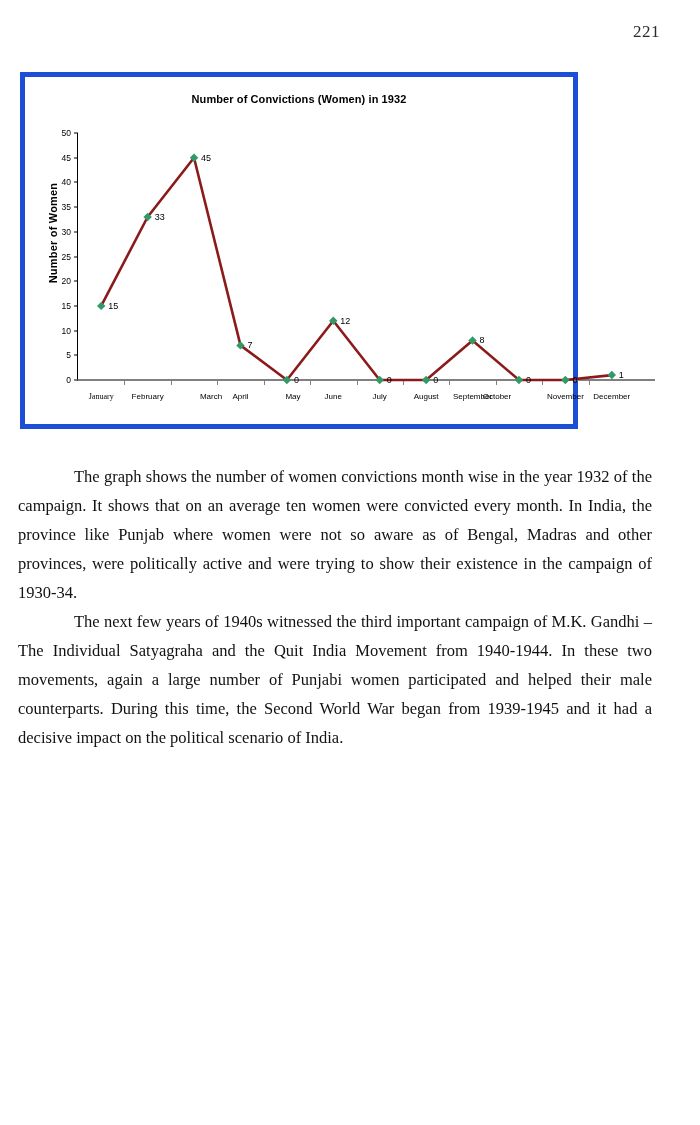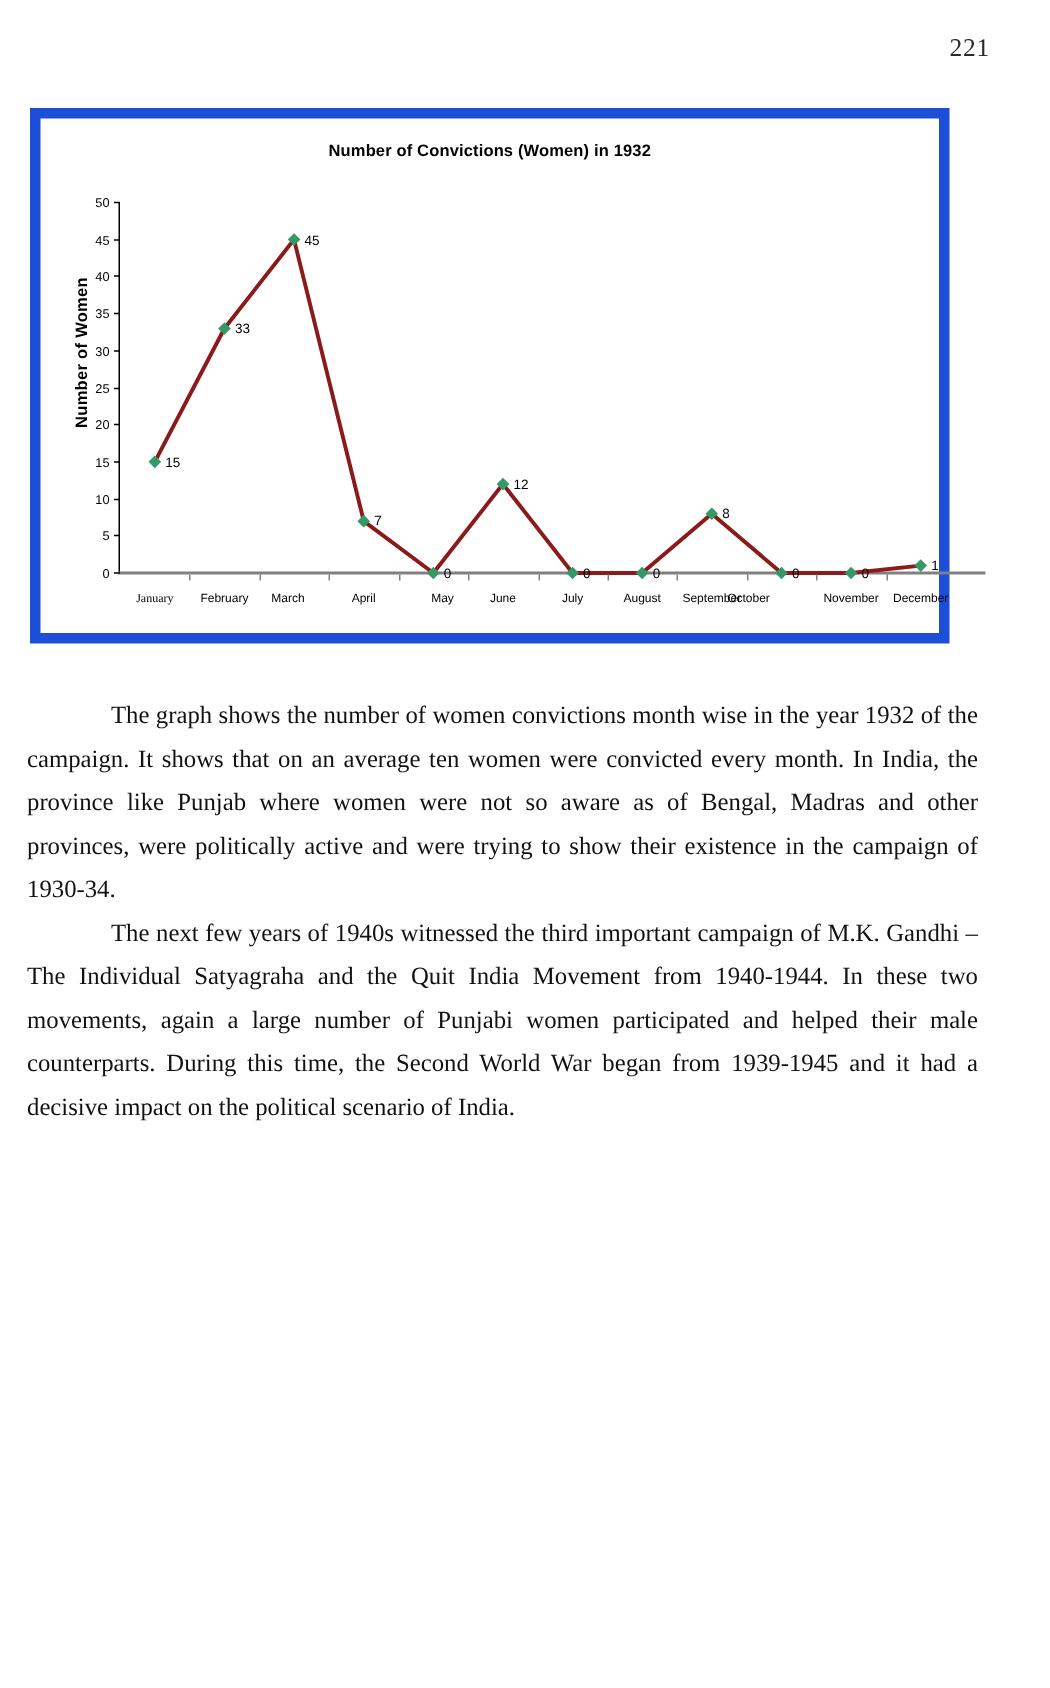--- a/index.html
+++ b/index.html
@@ -25,23 +25,23 @@
     font-size: 17px;
     color: #2a2a2a;
     letter-spacing: 0.5px;
   }
 
   
   .chart-frame {
     position: absolute;
     left: 20px;
     top: 72px;
-    width: 613px;
+    width: 558px;
     height: 357px;
-    border: 7px solid #1d4ed8;
+    border: 5px solid #1d4ed8;
     background: #ffffff;
     box-sizing: border-box;
   }
   .chart-title {
     position: absolute;
     left: 0;
     right: 0;
     top: 16px;
     text-align: center;
     font-family: "Liberation Sans", sans-serif;
@@ -220,21 +220,21 @@
       <div class="y-tick-mark" style="top: 74.1px;"></div>
       <div class="y-tick-label" style="top: 49.4px;">40</div>
       <div class="y-tick-mark" style="top: 49.4px;"></div>
       <div class="y-tick-label" style="top: 24.7px;">45</div>
       <div class="y-tick-mark" style="top: 24.7px;"></div>
       <div class="y-tick-label" style="top: 0px;">50</div>
       <div class="y-tick-mark" style="top: 0px;"></div>
       <div class="x-tick-label" style="left: 23.2083px; font-family: Liberation Serif, serif;">January</div>
       <div class="x-tick-label" style="left: 69.625px;">February</div>
       <div class="x-tick-mark" style="left: 46.4167px;"></div>
-      <div class="x-tick-label" style="left: 112px;">March</div>
+      <div class="x-tick-label" style="left: 133px;">March</div>
       <div class="x-tick-mark" style="left: 92.8333px;"></div>
       <div class="x-tick-label" style="left: 162.458px;">April</div>
       <div class="x-tick-mark" style="left: 139.25px;"></div>
       <div class="x-tick-label" style="left: 215px;">May</div>
       <div class="x-tick-mark" style="left: 185.667px;"></div>
       <div class="x-tick-label" style="left: 255.292px;">June</div>
       <div class="x-tick-mark" style="left: 232.083px;"></div>
       <div class="x-tick-label" style="left: 301.708px;">July</div>
       <div class="x-tick-mark" style="left: 278.5px;"></div>
       <div class="x-tick-label" style="left: 348.125px;">August</div>

